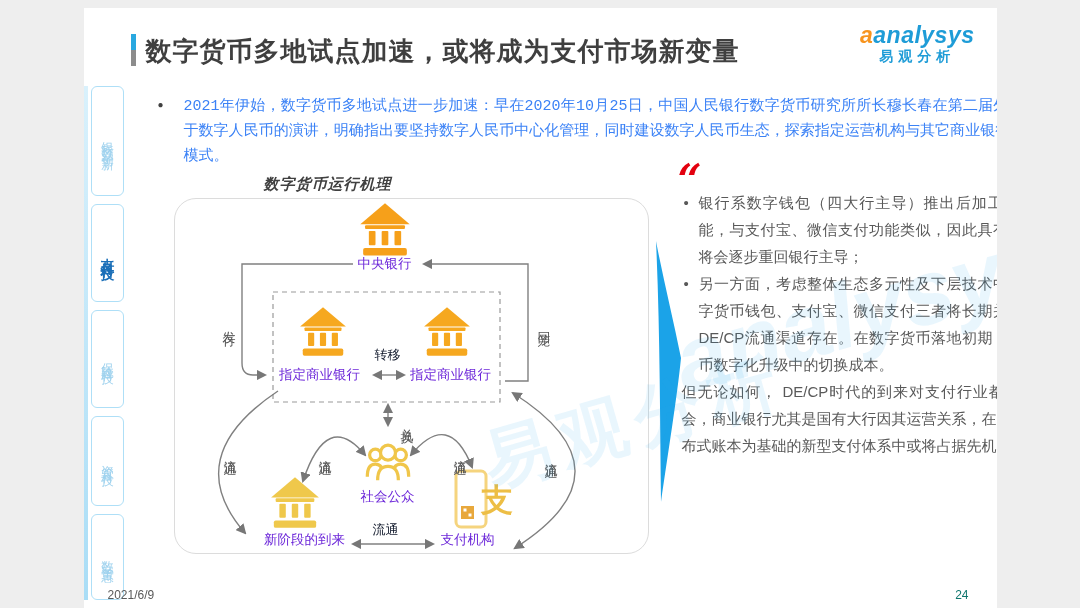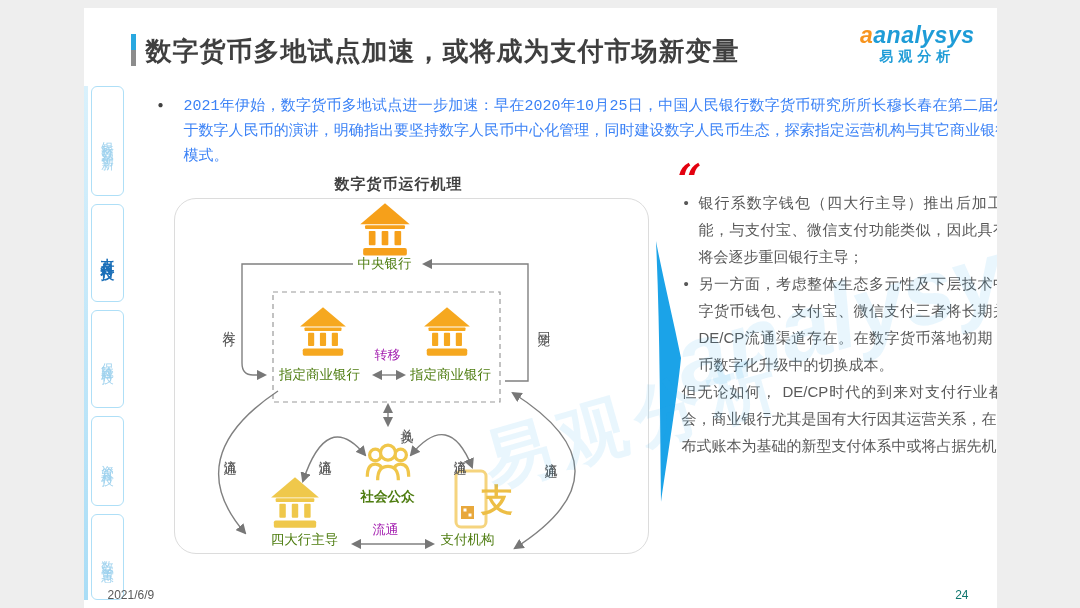--- a/index.html
+++ b/index.html
@@ -25,28 +25,28 @@
   .side-tab { position:absolute; left:7px; width:33px; background:#fff;
     border:1.5px solid #AEDFF7; border-radius:6px; display:flex; align-items:center; justify-content:center; }
   .side-tab .vlabel { writing-mode:vertical-rl; text-orientation:upright; letter-spacing:3px;
     font-size:12.5px; color:#9FD2EE; }
   .side-tab.active .vlabel { color:#1B6FB8; font-weight:bold; font-size:13.5px; }
   
   #intro-marker { position:absolute; left:74px; top:91px; font-size:10px; color:#404040; }
   #intro-text { position:absolute; left:100px; top:86px; width:962px; font-size:15px;
     line-height:25px; color:#3b82f6; text-align:justify;font-family:Liberation Mono, monospace; }
   
-  #diagram-title { position:absolute; left:180px; top:167px; width:270px; text-align:center;
-    font-size:15px; font-weight:bold; color:#404040; letter-spacing:1px; }
+  #diagram-title { position:absolute; left:180px; top:167px; width:270px; text-align:left;
+    font-size:15px; font-weight:bold; color:#404040; letter-spacing:1px;font-style:italic; }
   #diagram-card { position:absolute; left:90px; top:190px; width:475px; height:356px;
     border:1.5px solid #DCDCDC; border-radius:22px; background:#fff; }
   #diagram-card svg { position:absolute; left:0; top:0; }
-  .dlabel { position:absolute; transform:translate(-50%,-50%); font-size:13px; color:#a21caf;
+  .dlabel { position:absolute; transform:translate(-50%,-50%); font-size:13px; color:#0f172a;
     white-space:nowrap; }
-  .dlabel.node { color:#4d7c0f; font-size:13.5px; }
+  .dlabel.node { color:#6d28d9; font-size:13.5px; }
   .dlabel.vtext { writing-mode:vertical-rl; text-orientation:upright; letter-spacing:3px; color:#555; }
   
   #blue-arrow { position:absolute; left:565px; top:230px; }
   
   #quote-open { position:absolute; left:594px; top:148px; font-family:"DejaVu Serif", serif;
     font-style:italic; font-weight:bold; font-size:42px; color:#E3000F; }
   #quote-close { position:absolute; left:1008px; top:528px; font-family:"DejaVu Serif", serif;
     font-style:italic; font-weight:bold; font-size:42px; color:#E3000F; }
   #analysis { position:absolute; left:598px; top:181px; width:466px; font-size:15px;
     line-height:27px; color:#595959; text-align:justify; }
@@ -144,22 +144,22 @@
         <rect x="-10" y="7" width="13" height="13" fill="#E8A83C"></rect>
         <rect x="-7.5" y="9.5" width="3" height="3" fill="#fff"></rect>
         <rect x="-2.5" y="14.5" width="3" height="3" fill="#fff"></rect>
         <text x="26" y="12" text-anchor="middle" font-size="32" font-weight="bold" fill="#EDBE45">支</text>
       </g>
     </svg>
 
     <div class="dlabel node" style="left:210px;top:65px;">中央银行</div>
     <div class="dlabel node" style="left:145px;top:176px;">指定商业银行</div>
     <div class="dlabel node" style="left:276px;top:176px;">指定商业银行</div>
-    <div class="dlabel node" style="left:213px;top:298px;font-weight:bold;">社会公众</div>
-    <div class="dlabel node" style="left:130px;top:341px;">四大行主导</div>
+    <div class="dlabel node" style="left:213px;top:298px;">社会公众</div>
+    <div class="dlabel node" style="left:130px;top:341px;">新阶段的到来</div>
     <div class="dlabel node" style="left:293px;top:341px;">支付机构</div>
 
     <div class="dlabel" style="left:213px;top:156px;">转移</div>
     <div class="dlabel" style="left:211px;top:331px;">流通</div>
     <div class="dlabel vtext" style="left:54px;top:125px;">发行</div>
     <div class="dlabel vtext" style="left:369px;top:125px;">回笼</div>
     <div class="dlabel vtext" style="left:232px;top:222px;">兑换</div>
     <div class="dlabel vtext" style="left:55px;top:253px;">流通</div>
     <div class="dlabel vtext" style="left:150px;top:253px;">流通</div>
     <div class="dlabel vtext" style="left:285px;top:253px;">流通</div>

